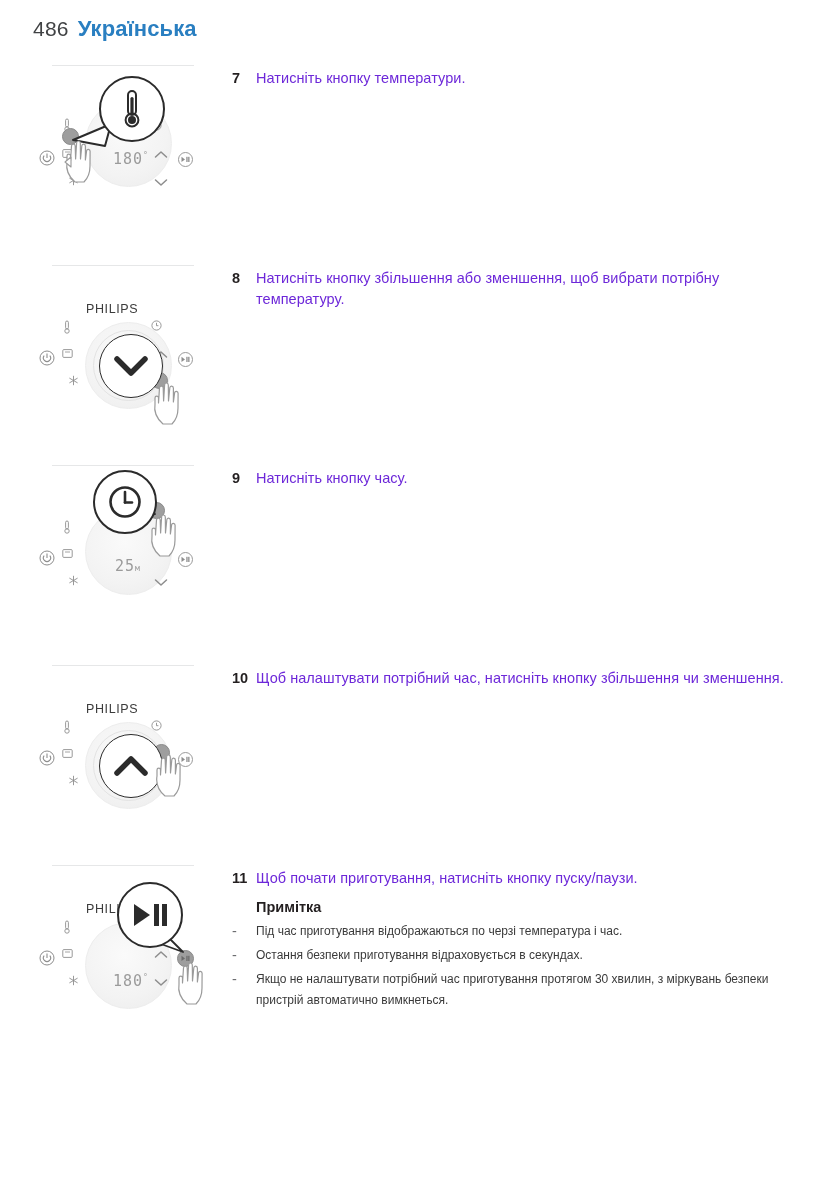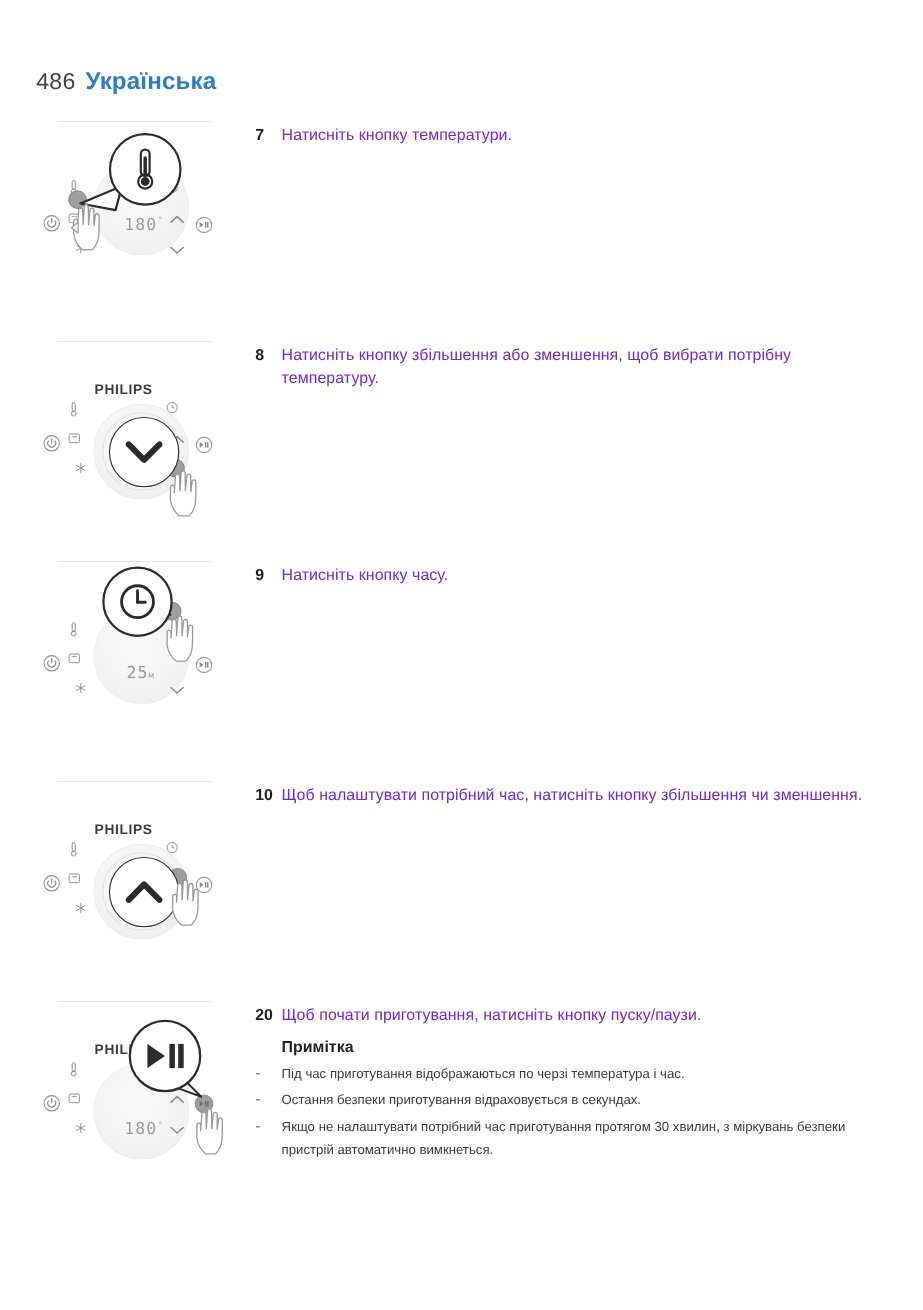--- a/index.html
+++ b/index.html
@@ -10,21 +10,20 @@
   body {
     font-family: "Liberation Sans", sans-serif;
     color: #231f20;
   }
   .page {
     position: relative;
     width: 839px;
     height: 1081px;
     background: #ffffff;
     overflow: hidden;
-    margin-top: 45px;
   }
 
   
   .page-header {
     position: absolute;
     left: 33px;
     top: 16px;
     display: flex;
     align-items: baseline;
     gap: 9px;
@@ -133,21 +132,21 @@
   .panel {
     position: absolute;
     left: 0;
     top: 0;
     width: 186px;
     height: 175px;
   }
   .brand {
     position: absolute;
     font-family: "Liberation Sans", sans-serif;
-    font-weight: bold;
+    font-weight: normal;
     font-size: 12.5px;
     letter-spacing: 0.6px;
     color: #3b3b3b;
     text-align: center;
   }
   .dial {
     position: absolute;
     border-radius: 50%;
     background: radial-gradient(circle at 45% 38%, #fafafa 0%, #f3f3f3 60%, #ebebeb 100%);
     border: 1px solid #ededed;
@@ -631,21 +630,21 @@
           <svg width="38" height="26" viewBox="0 0 38 26">
             <polygon points="3,2 19,13 3,24" fill="#2b2b2b"></polygon>
             <rect x="23" y="2" width="5" height="22" fill="#2b2b2b"></rect>
             <rect x="31" y="2" width="5" height="22" fill="#2b2b2b"></rect>
           </svg>
         </div>
       </div>
     </div>
     <div class="text-col">
       <div class="step-row">
-        <span class="step-num">20</span>
+        <span class="step-num">11</span>
         <span class="step-text">Щоб почати приготування, натисніть кнопку пуску/паузи.</span>
       </div>
       <div class="note-title">Примітка</div>
       <ul class="note-list">
         <li class="note-item">
           <span class="note-dash">-</span>
           <span class="note-body">Під час приготування відображаються по черзі температура і час.</span>
         </li>
         <li class="note-item">
           <span class="note-dash">-</span>

